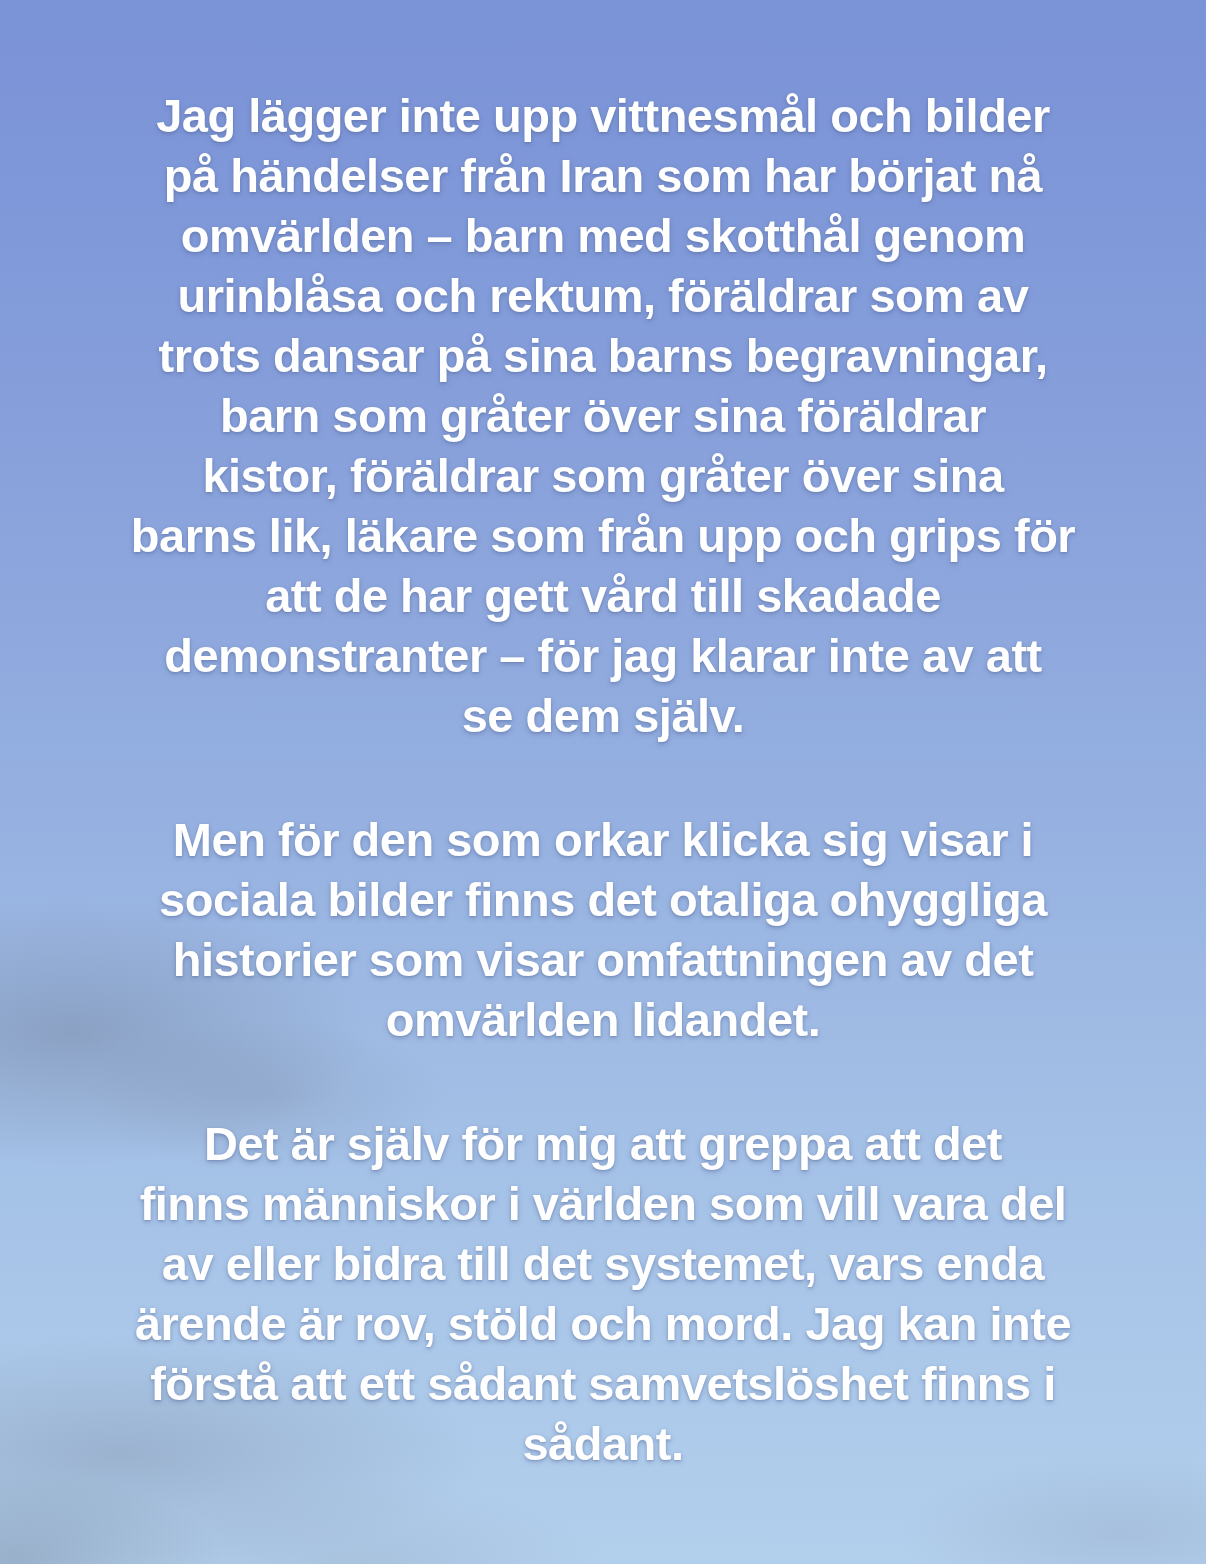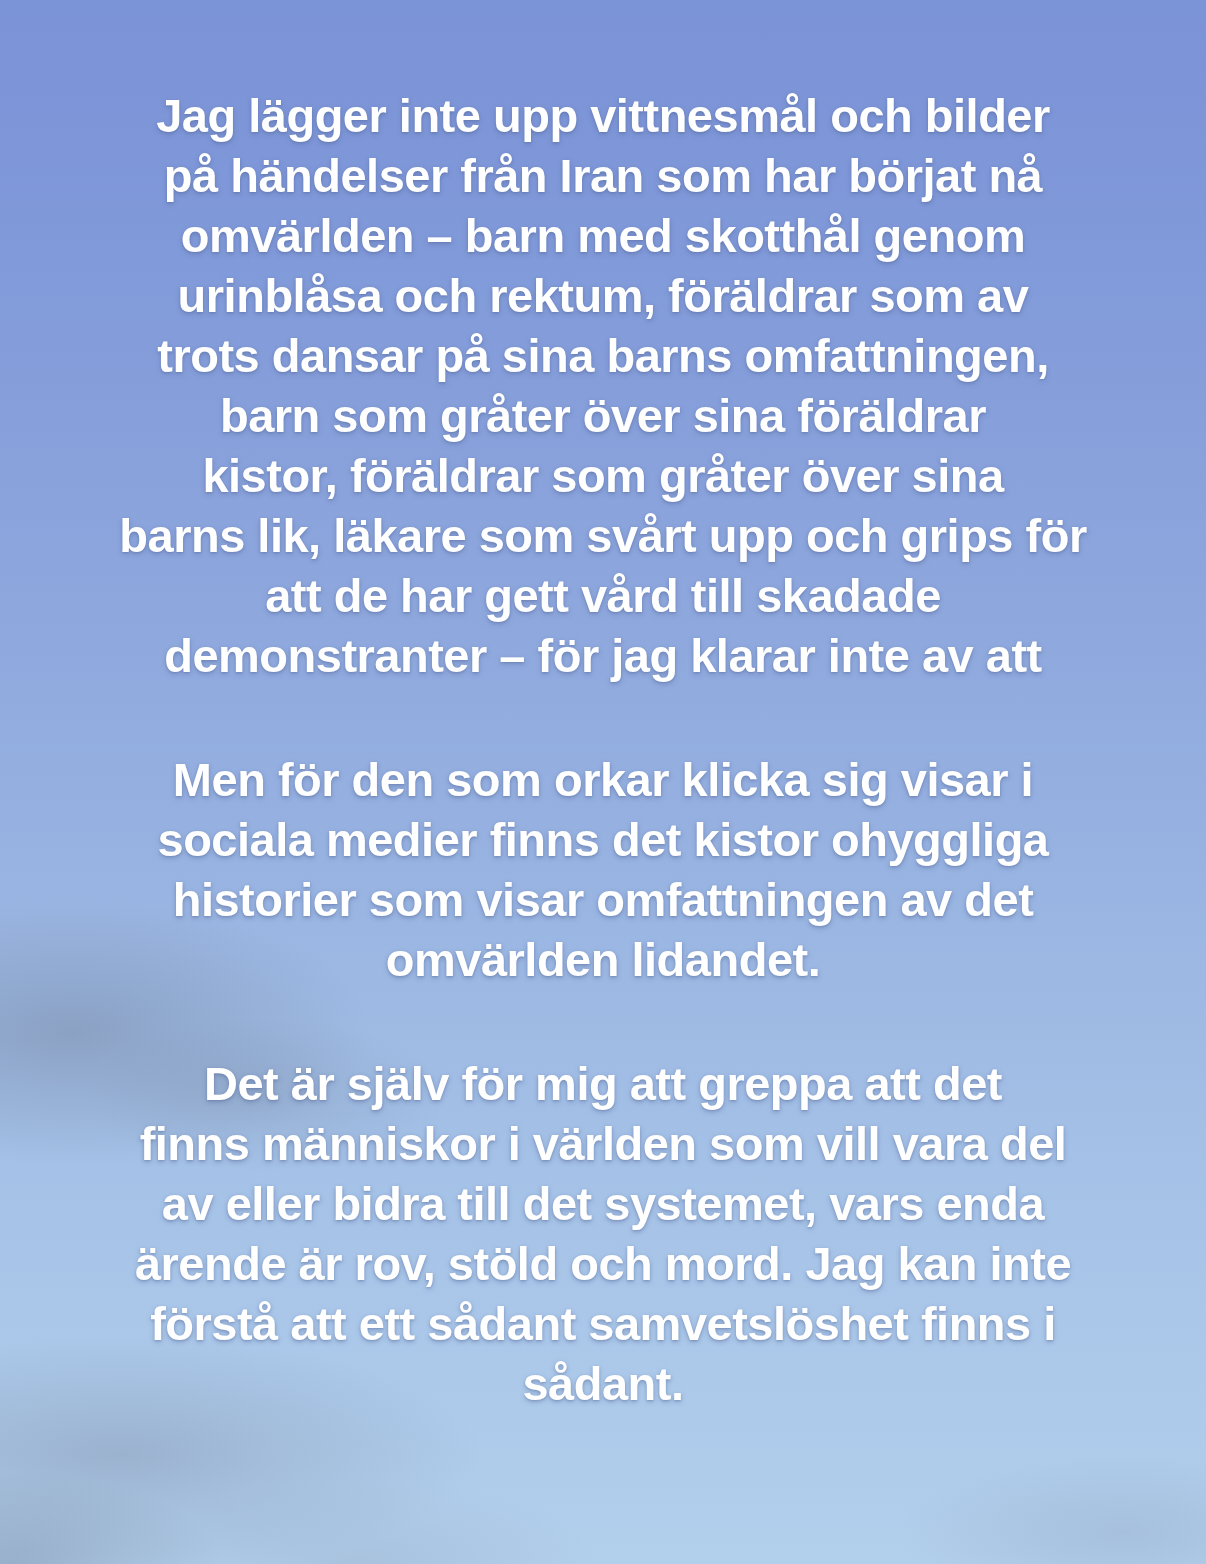--- a/index.html
+++ b/index.html
@@ -65,31 +65,32 @@
 
 <div class="screen">
   <div class="sky"></div>
 
   <main class="story">
     <p class="para">
       <span class="line">Jag lägger inte upp vittnesmål och bilder</span>
       <span class="line">på händelser från Iran som har börjat nå</span>
       <span class="line">omvärlden – barn med skotthål genom</span>
       <span class="line">urinblåsa och rektum, föräldrar som av</span>
-      <span class="line">trots dansar på sina barns omfattningen,</span>
+      <span class="line">trots dansar på sina barns begravningar,</span>
       <span class="line">barn som gråter över sina föräldrar</span>
       <span class="line">kistor, föräldrar som gråter över sina</span>
-      <span class="line">barns lik, läkare som svårt upp och grips för</span>
+      <span class="line">barns lik, läkare som från upp och grips för</span>
       <span class="line">att de har gett vård till skadade</span>
       <span class="line">demonstranter – för jag klarar inte av att</span>
+      <span class="line">se dem själv.</span>
     </p>
 
     <p class="para">
       <span class="line">Men för den som orkar klicka sig visar i</span>
-      <span class="line">sociala medier finns det kistor ohyggliga</span>
+      <span class="line">sociala bilder finns det otaliga ohyggliga</span>
       <span class="line">historier som visar omfattningen av det</span>
       <span class="line">omvärlden lidandet.</span>
     </p>
 
     <p class="para">
       <span class="line">Det är själv för mig att greppa att det</span>
       <span class="line">finns människor i världen som vill vara del</span>
       <span class="line">av eller bidra till det systemet, vars enda</span>
       <span class="line">ärende är rov, stöld och mord. Jag kan inte</span>
       <span class="line">förstå att ett sådant samvetslöshet finns i</span>

